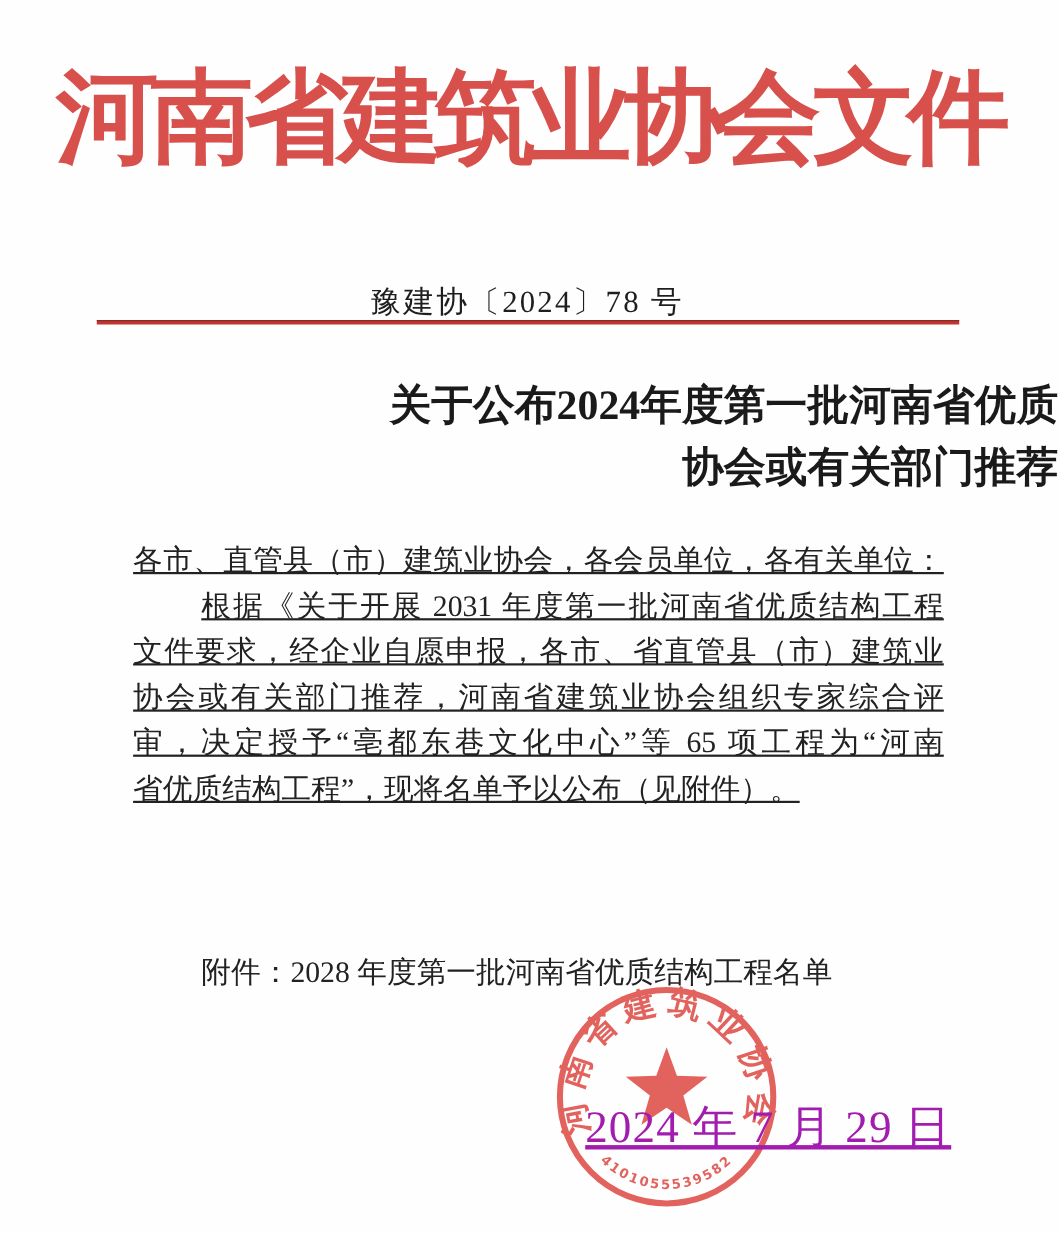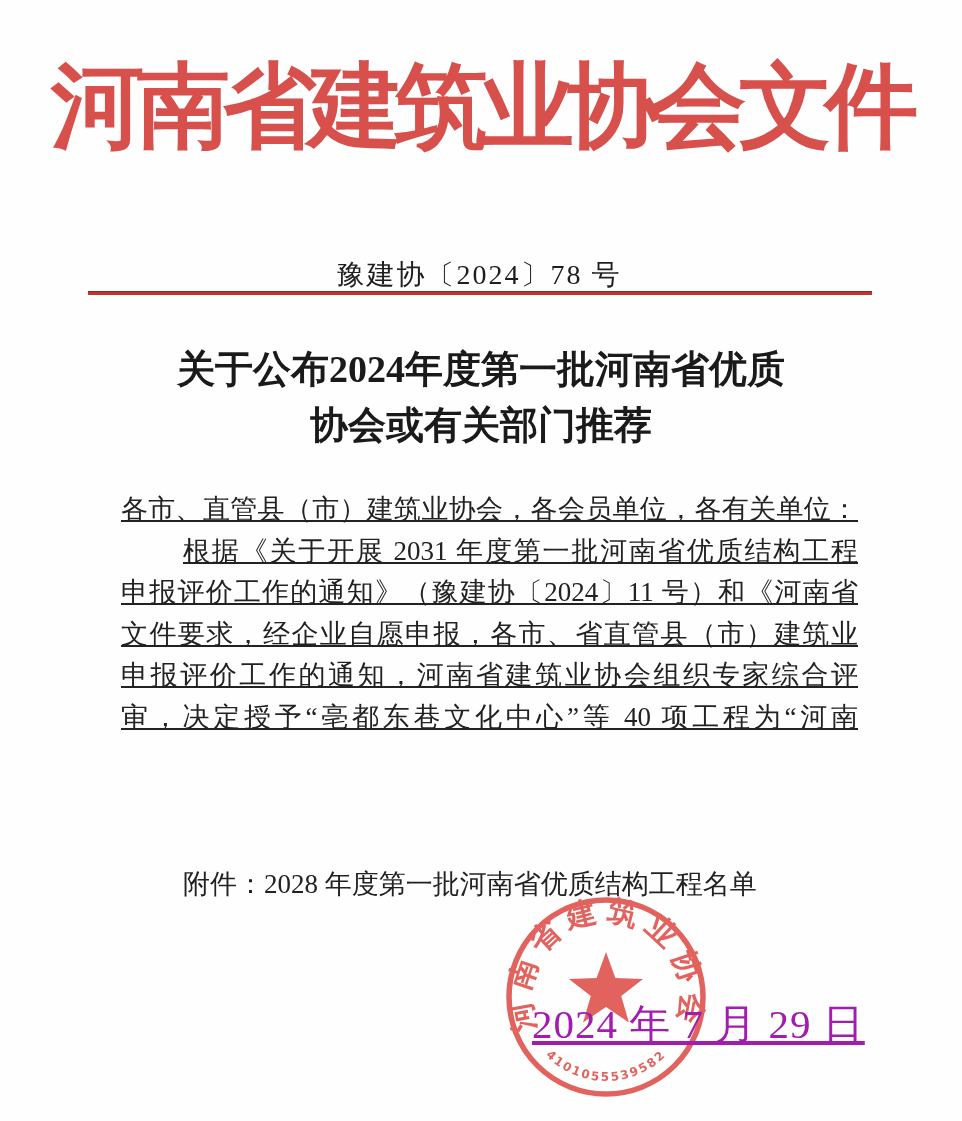--- a/index.html
+++ b/index.html
@@ -41,21 +41,21 @@
     width: 784px;
     height: 3px;
     background: #c4332e;
     border-top: 1px solid #7e2b28;
   }
   .notice-title {
     position: absolute;
     top: 341px;
     left: 0;
     width: 962px;
-    text-align: center;
+    text-align: right;
     font-size: 38px;
     line-height: 56px;
     font-weight: 700;
     color: #1a1a1a;
   }
   .body-text {
     position: absolute;
     top: 489px;
     left: 121px;
     width: 737px;
@@ -129,24 +129,24 @@
   <div class="red-rule"></div>
 
   <div class="notice-title">
     <div>关于公布2024年度第一批河南省优质</div>
     <div>协会或有关部门推荐</div>
   </div>
 
   <div class="body-text">
     <div class="bline">各市、直管县（市）建筑业协会，各会员单位，各有关单位：</div>
     <div class="bline indent">根据《关于开展 2031 年度第一批河南省优质结构工程</div>
-    <div class="bline">申报评价工作的通知》（豫建协〔2024〕11 号）和《河南省</div>
     <div class="bline">文件要求，经企业自愿申报，各市、省直管县（市）建筑业</div>
-    <div class="bline">申报评价工作的通知，河南省建筑业协会组织专家综合评</div>
-    <div class="bline">审，决定授予“亳都东巷文化中心”等 40 项工程为“河南</div>
+    <div class="bline">协会或有关部门推荐，河南省建筑业协会组织专家综合评</div>
+    <div class="bline">审，决定授予“亳都东巷文化中心”等 65 项工程为“河南</div>
+    <div class="bline last">省优质结构工程”，现将名单予以公布（见附件）。</div>
   </div>
 
   <div class="attachment">附件：2028 年度第一批河南省优质结构工程名单</div>
 
   <svg class="seal" viewBox="-120 -120 240 240">
     <defs>
       <path id="arcTop" d="M -66.5,36.8 A 76,76 0 1 1 66.5,36.8" fill="none"></path>
       <path id="arcBot" d="M -72.7,42 A 84,84 0 0 0 72.7,42" fill="none"></path>
     </defs>
     <circle cx="0" cy="0" r="97" fill="none" stroke="#dc423c" stroke-width="5.5"></circle>

